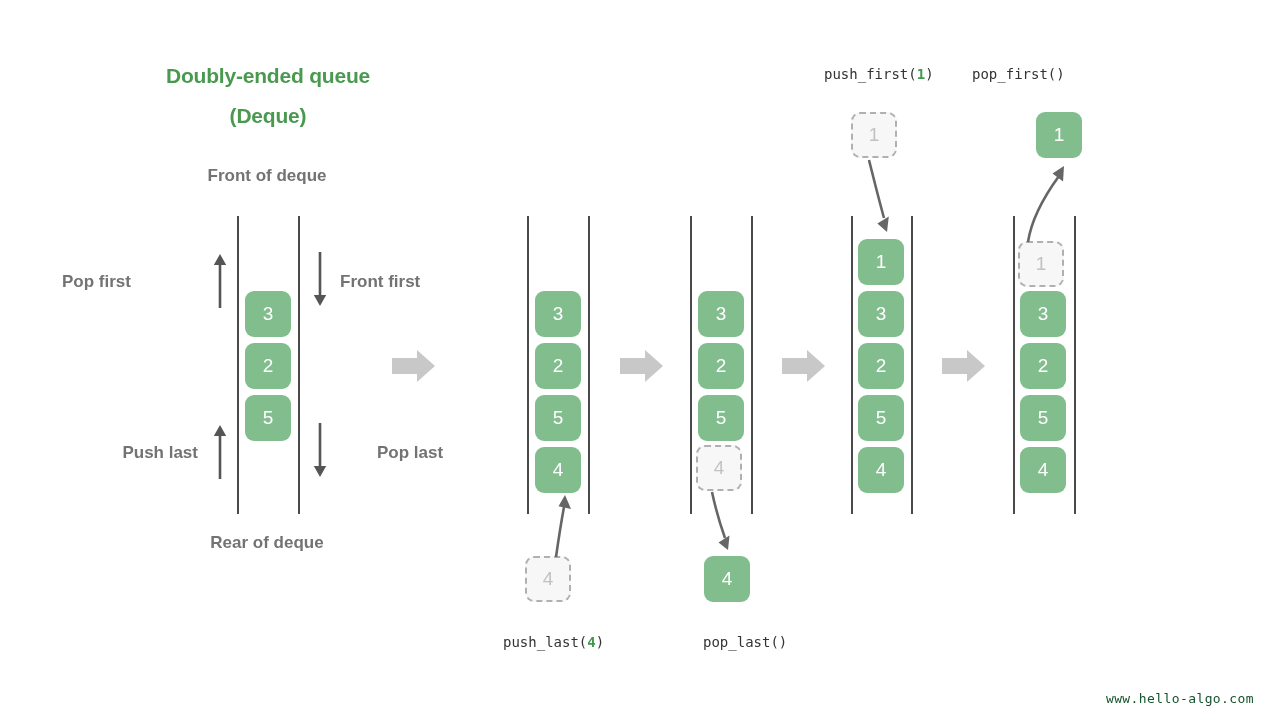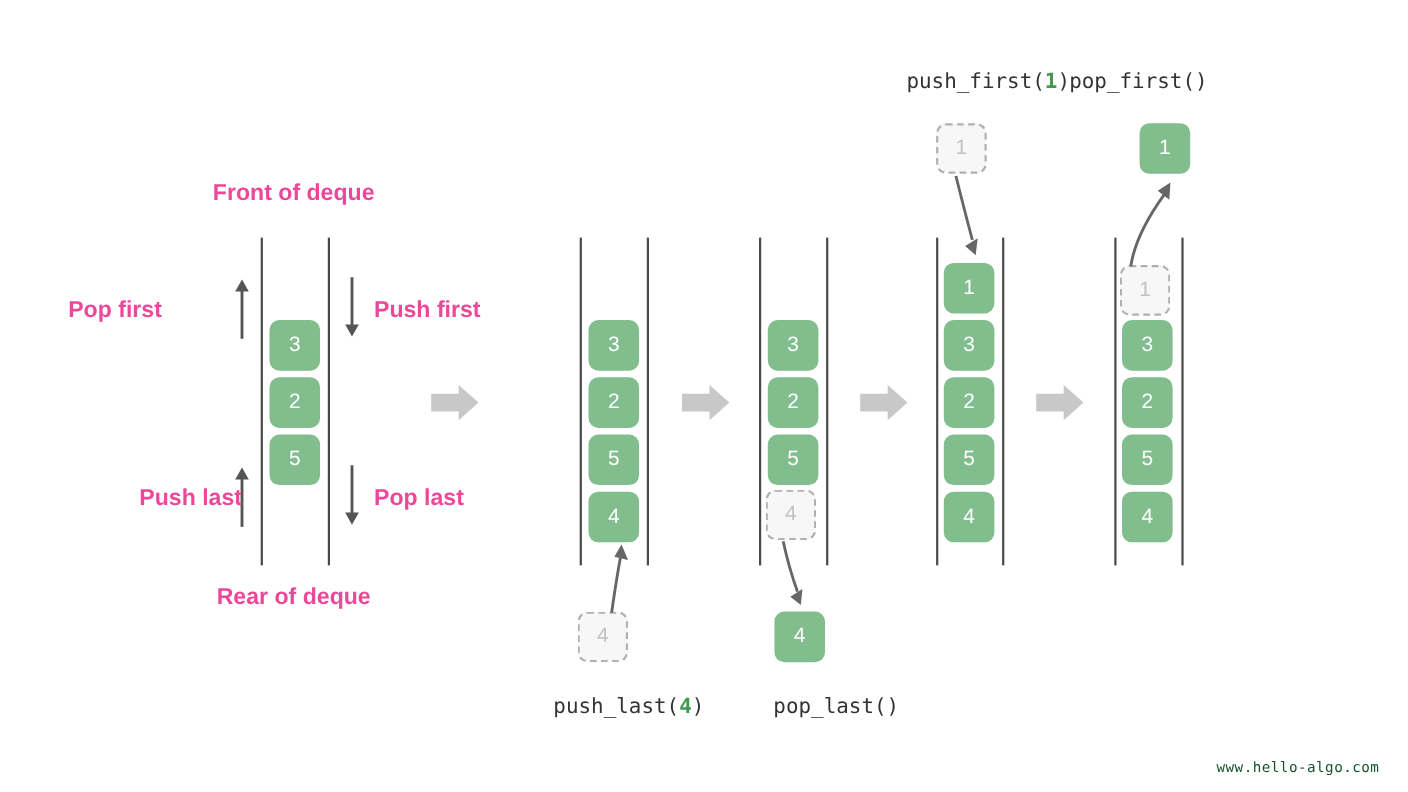--- a/index.html
+++ b/index.html
@@ -23,28 +23,28 @@
     font-weight: bold;
     color: #499A4F;
     font-size: 21px;
     line-height: 40px;
     letter-spacing: -0.2px;
   }
   .section-label {
     position: absolute;
     text-align: center;
     font-weight: bold;
-    color: #ec4899;
-    font-size: 21px;
+    color: #737373;
+    font-size: 17px;
     line-height: 22px;
   }
   .op-label {
     position: absolute;
     font-family: "DejaVu Sans Mono", "Liberation Mono", monospace;
-    font-size: 19px;
+    font-size: 14px;
     color: #333333;
     white-space: nowrap;
     line-height: 28px;
   }
   .op-label .arg {
     color: #3F9A4C;
     font-weight: bold;
   }
   .watermark {
     position: absolute;
@@ -92,20 +92,22 @@
 
   
   .dir-arrow { position: absolute; }
 
   svg { overflow: visible; display: block; }
 </style>
 </head>
 <body>
 
 <div class="title" style="left:148px; top:56px; width:240px;">
+  <div>Doubly-ended queue</div>
+  <div>(Deque)</div>
 </div>
 
 <div class="section-label" style="left:147px; top:165px; width:240px;">Front of deque</div>
 <div class="section-label" style="left:147px; top:532px; width:240px;">Rear of deque</div>
 
 <div class="rail" style="left:237px; top:216px; height:298px;"></div>
 <div class="rail" style="left:298px; top:216px; height:298px;"></div>
 
 <div class="cell" style="left:245px; top:291px;">3</div>
 <div class="cell" style="left:245px; top:343px;">2</div>
@@ -118,37 +120,37 @@
   </svg>
 </div>
 <div class="section-label" style="left:62px; top:271px; width:140px; text-align:left;">Pop first</div>
 
 <div class="dir-arrow" style="left:310px; top:252px;">
   <svg width="20" height="56" viewBox="0 0 20 56">
     <line x1="10" y1="0" x2="10" y2="46" stroke="#555555" stroke-width="2.6"></line>
     <path d="M10 54 L16.2 43 L3.8 43 Z" fill="#555555"></path>
   </svg>
 </div>
-<div class="section-label" style="left:340px; top:271px; width:140px; text-align:left;">Push first</div>
+<div class="section-label" style="left:340px; top:271px; width:140px; text-align:left;">Front first</div>
 
 <div class="dir-arrow" style="left:210px; top:423px;">
   <svg width="20" height="56" viewBox="0 0 20 56">
     <line x1="10" y1="56" x2="10" y2="10" stroke="#555555" stroke-width="2.6"></line>
     <path d="M10 2 L16.2 13 L3.8 13 Z" fill="#555555"></path>
   </svg>
 </div>
-<div class="section-label" style="left:80px; top:442px; width:140px; text-align:right;">Push last</div>
+<div class="section-label" style="left:58px; top:442px; width:140px; text-align:right;">Push last</div>
 
 <div class="dir-arrow" style="left:310px; top:423px;">
   <svg width="20" height="56" viewBox="0 0 20 56">
     <line x1="10" y1="0" x2="10" y2="46" stroke="#555555" stroke-width="2.6"></line>
     <path d="M10 54 L16.2 43 L3.8 43 Z" fill="#555555"></path>
   </svg>
 </div>
-<div class="section-label" style="left:340px; top:442px; width:140px; text-align:left;">Pop last</div>
+<div class="section-label" style="left:340px; top:442px; width:140px; text-align:center;">Pop last</div>
 
 <div class="big-arrow" style="left:392px; top:348px;">
   <svg width="44" height="36" viewBox="0 0 44 36">
     <path d="M0 10 L25 10 L25 2 L43 18 L25 34 L25 26 L0 26 Z" fill="#c8c8c8"></path>
   </svg>
 </div>
 
 <div class="rail" style="left:527px; top:216px; height:298px;"></div>
 <div class="rail" style="left:588px; top:216px; height:298px;"></div>
 

